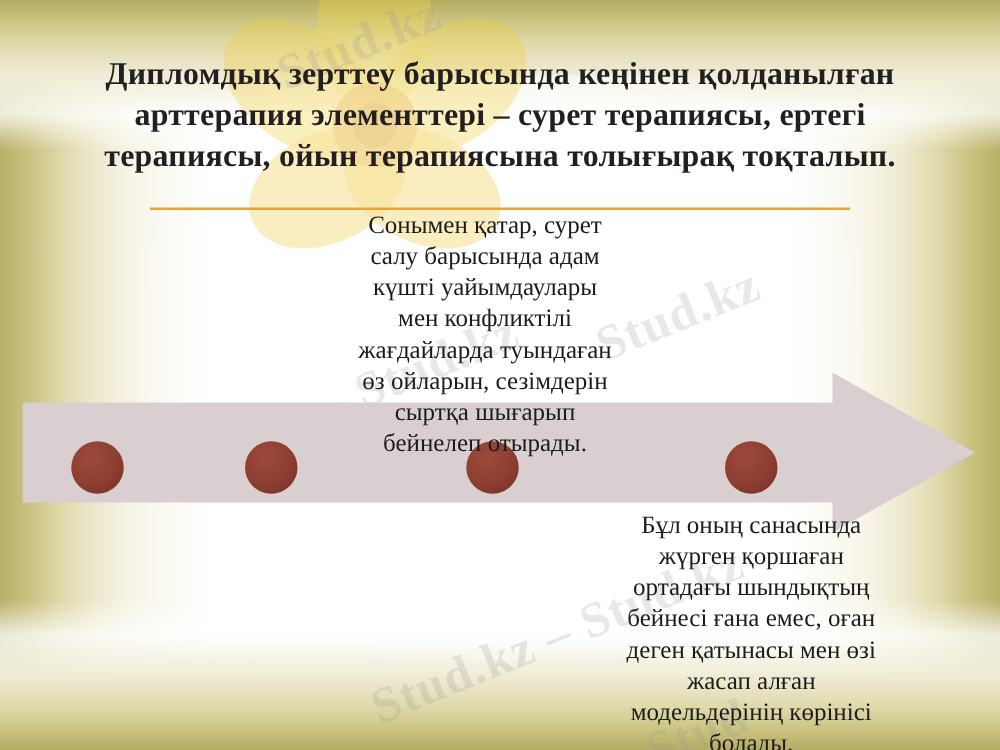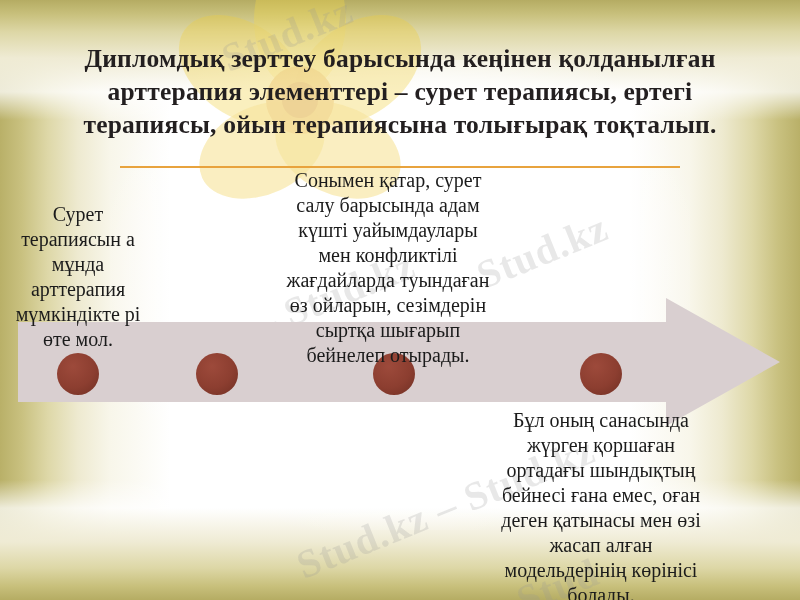--- a/index.html
+++ b/index.html
@@ -175,17 +175,16 @@
     <svg viewBox="0 0 762 128" width="762" height="128">
       <polygon points="0,24 648,24 648,0 762,64 648,128 648,104 0,104" fill="#d9cfd0"></polygon>
     </svg>
   </div>
 
   <div class="dot dot1"></div>
   <div class="dot dot2"></div>
   <div class="dot dot3"></div>
   <div class="dot dot4"></div>
 
-  <div class="tb tb-1">Сурет терапиясын а мұнда арттерапия мүмкіндікте рі өте мол.</div>
   <div class="tb tb-2">Сонымен қатар, сурет салу барысында адам күшті уайымдаулары мен конфликтілі жағдайларда туындаған өз ойларын, сезімдерін сыртқа шығарып бейнелеп отырады.</div>
   <div class="tb tb-4">Бұл оның санасында жүрген қоршаған ортадағы шындықтың бейнесі ғана емес, оған деген қатынасы мен өзі жасап алған модельдерінің көрінісі болады.</div>
 
 </div>
 
 </body></html>

